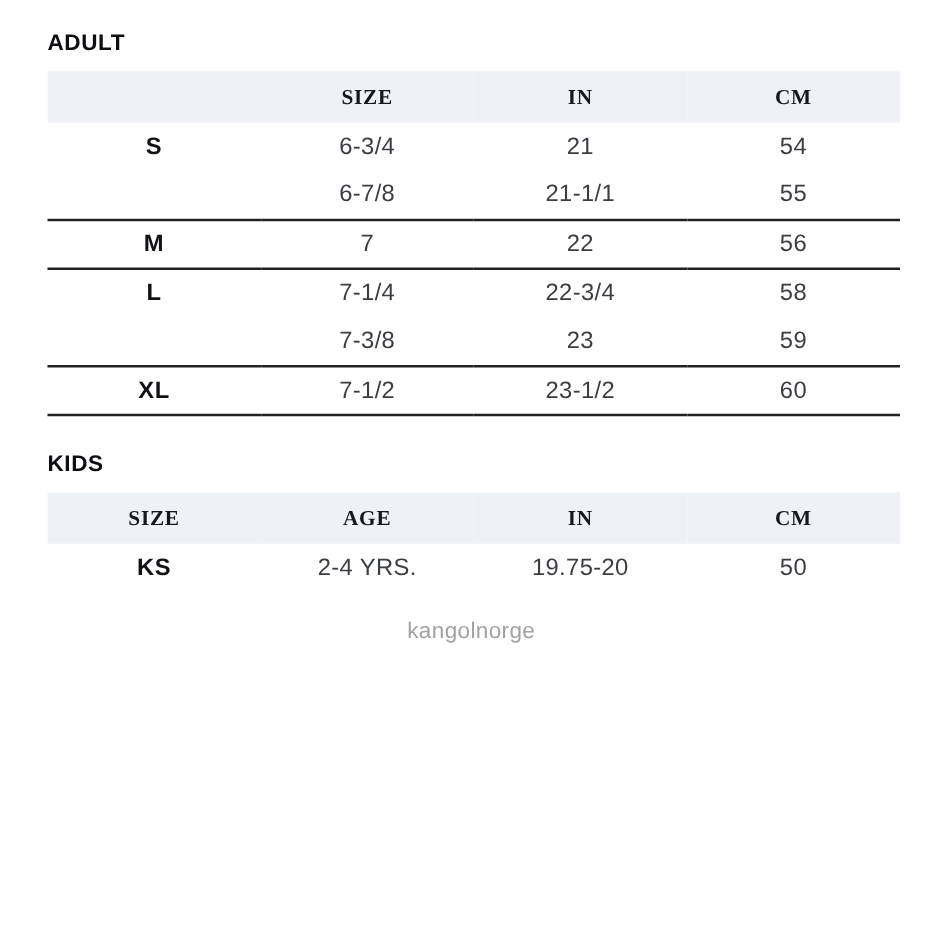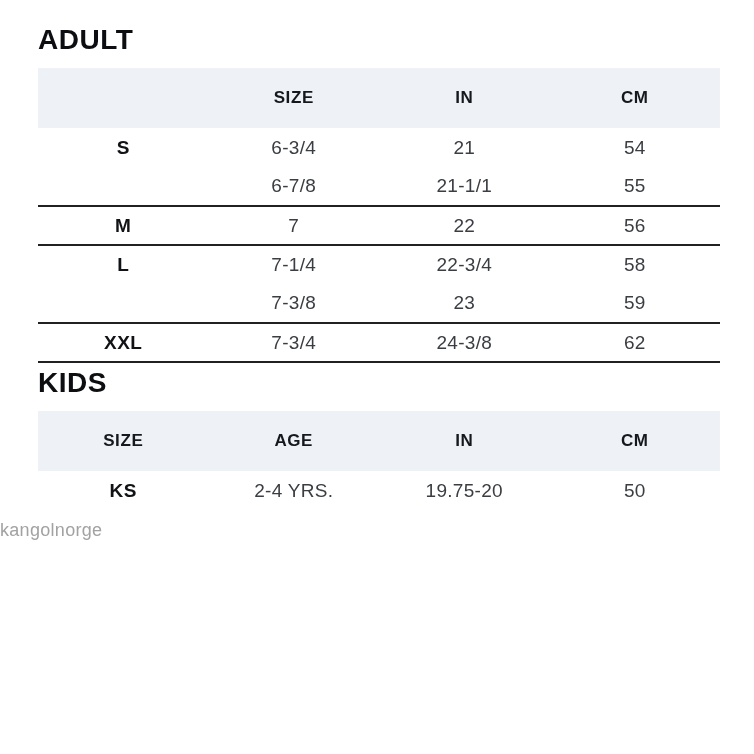--- a/index.html
+++ b/index.html
@@ -12,39 +12,39 @@
   }
   *{margin:0;padding:0;box-sizing:border-box;}
   html,body{background:var(--page-bg);}
   body{
     width:754px;height:754px;overflow:hidden;
     font-family:"Liberation Sans","DejaVu Sans",sans-serif;
     color:var(--text);
   }
   .page{padding:24px 34px 0 38px;}
   .section-title{
-    font-size:28px;font-weight:700;letter-spacing:0.5px;
+    font-size:18px;font-weight:700;letter-spacing:0.5px;
     color:var(--heading);margin:0 0 12px 0;
   }
   table{width:100%;border-collapse:collapse;table-layout:fixed;}
   th{
     background:var(--header-bg);
-    height:60px;font-size:17px;font-weight:700;letter-spacing:0.6px;
-    color:#15181d;text-align:center;vertical-align:middle;
+    height:41px;font-size:17px;font-weight:700;letter-spacing:0.6px;
+    color:#15181d;text-align:center;vertical-align:middle;font-family:Liberation Serif, serif;
   }
   td{
     height:39px;font-size:19px;font-weight:400;letter-spacing:0.3px;
     text-align:center;vertical-align:middle;color:var(--text);
   }
   tbody.size-group{border-bottom:2px solid var(--rule);}
   td.label-cell{font-weight:700;font-size:19px;color:#101215;letter-spacing:0.5px;}
-  .kids-section{margin-top:4px;}
+  .kids-section{margin-top:28px;}
   .kids-table td{height:39px;}
   .footer{
-    text-align:left;margin-top:10px;
+    text-align:center;margin-top:20px;
     font-size:18px;color:var(--footer);letter-spacing:0.3px;
   }
 </style>
 </head>
 <body>
 
 <div class="page">
 
   <h2 class="section-title">ADULT</h2>
 
@@ -91,29 +91,29 @@
       </tr>
       <tr>
         <td class="label-cell"></td>
         <td>7-3/8</td>
         <td>23</td>
         <td>59</td>
       </tr>
     </tbody>
 
     <tbody class="size-group">
+      <tr>
+        <td class="label-cell">XL</td>
+        <td>7-1/2</td>
+        <td>23-1/2</td>
+        <td>60</td>
+      </tr>
     </tbody>
 
     <tbody class="size-group">
-      <tr>
-        <td class="label-cell">XXL</td>
-        <td>7-3/4</td>
-        <td>24-3/8</td>
-        <td>62</td>
-      </tr>
     </tbody>
   </table>
 
   <div class="kids-section">
     <h2 class="section-title">KIDS</h2>
 
     <table class="kids-table">
       <thead>
         <tr>
           <th>SIZE</th>

